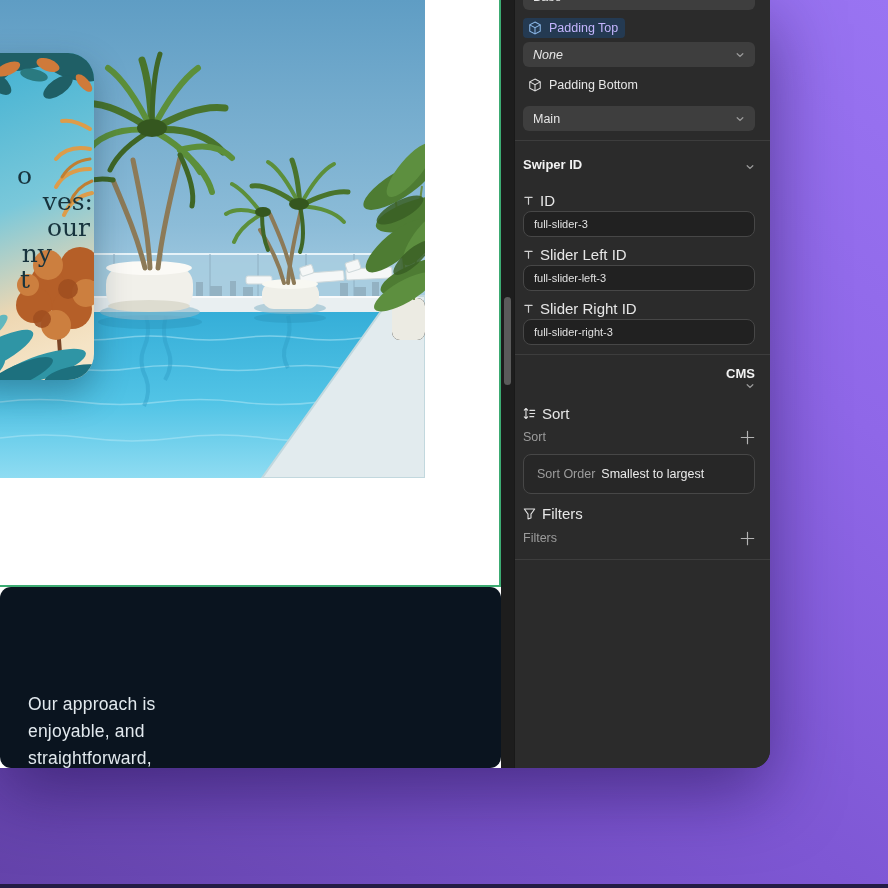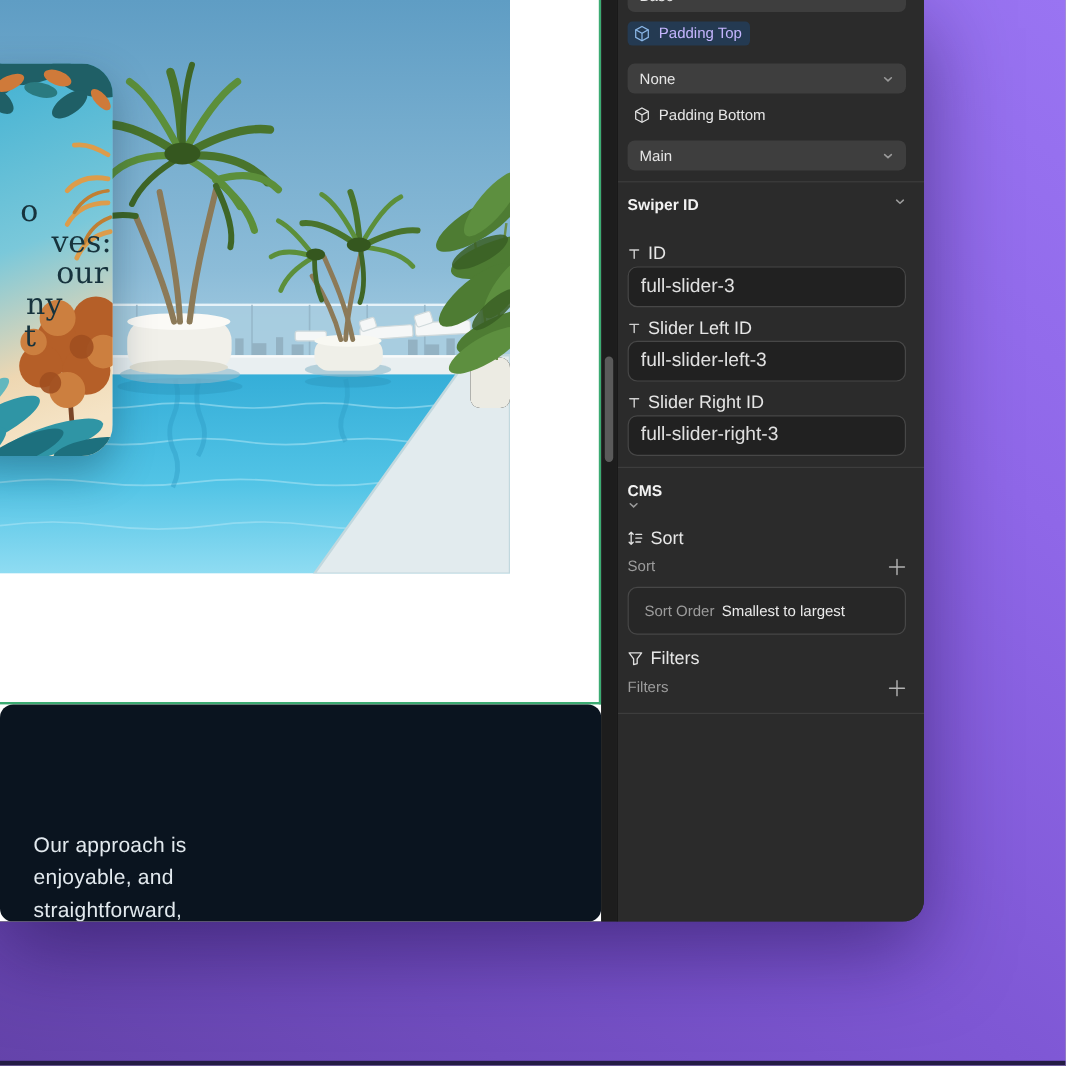--- a/index.html
+++ b/index.html
@@ -55,27 +55,27 @@
     height:25px; border-radius:6px; background:#3e3e3e;
     display:flex; align-items:center; padding:0 10px; font-size:12.5px; color:#e6e6e6;
   }
   .dropdown .dd-label { flex:1; }
   .dropdown.partial { margin-top:-16px; height:26px; }
   .chev { color:#9a9a9a; flex:none; }
   .field-label { display:flex; align-items:center; gap:7px; font-size:12.5px; color:#e6e6e6; }
   .field-label .pill { display:flex; align-items:center; gap:7px; padding:3px 7px 3px 5px; border-radius:4px; }
   .pill.hl { background:#243a52; color:#c4b5fd; }
   .divider { height:1px; background:#3d3d3d; }
-  .sec-header { display:flex; align-items:flex-start; font-size:13px; font-weight:bold; color:#f2f2f2; height:20px; }
+  .sec-header { display:flex; align-items:flex-end; font-size:13px; font-weight:bold; color:#f2f2f2; height:20px; }
   .sec-header .t { flex:1; }
   .mini-label { display:flex; align-items:center; gap:6px; font-size:15px; color:#e6e6e6; height:16px; }
   .mini-label .ticon { color:#cfcfcf; }
   .text-input {
     display:block; width:100%; height:26px; border-radius:8px; background:#212121;
-    border:1px solid #474747; color:#e0e0e0; font-size:16px; padding:16px 10px;
+    border:1px solid #474747; color:#e0e0e0; font-size:11px; padding:4px 10px;
     font-family:"Liberation Sans","DejaVu Sans",sans-serif; outline:none;
   }
   .row-between { display:flex; align-items:center; justify-content:space-between; height:16px; }
   .gray { color:#9c9c9c; font-size:12.5px; }
   .plus { color:#b3b3b3; cursor:pointer; }
   .sort-order-box {
     height:40px; border-radius:8px; border:1px solid #474747; background:#272727;
     display:flex; align-items:center; gap:6px; padding:0 13px; font-size:12.5px;
   }
   .sort-order-box .val { color:#eaeaea; }
@@ -354,21 +354,21 @@
 
       <div class="field-label inset" style="margin-top:8px;">
         <span class="pill hl">
           <svg class="icon" width="14" height="14" viewBox="0 0 16 16" fill="none" stroke="#8ab6e6" stroke-width="1.2">
             <path d="M8 1.2 14 4.4v7.2L8 14.8 2 11.6V4.4Z"></path>
               <path d="M2 4.4 8 7.7l6-3.3M8 7.7v7.1"></path>
           </svg>
           <span>Padding Top</span>
         </span>
       </div>
-      <div class="dropdown inset" style="margin-top:15px;">
+      <div class="dropdown inset" style="margin-top:4px;font-style:italic;">
         <span class="dd-label">None</span>
         <svg class="icon chev" width="10" height="10" viewBox="0 0 10 10" fill="none" stroke="currentColor" stroke-width="1.3" stroke-linecap="round">
             <path d="M2.2 3.8 5 6.4 7.8 3.8"></path>
           </svg>
       </div>
 
       <div class="field-label inset" style="margin-top:8px;">
         <span class="pill">
           <svg class="icon" width="14" height="14" viewBox="0 0 16 16" fill="none" stroke="#e0e0e0" stroke-width="1.2">
             <path d="M8 1.2 14 4.4v7.2L8 14.8 2 11.6V4.4Z"></path>

